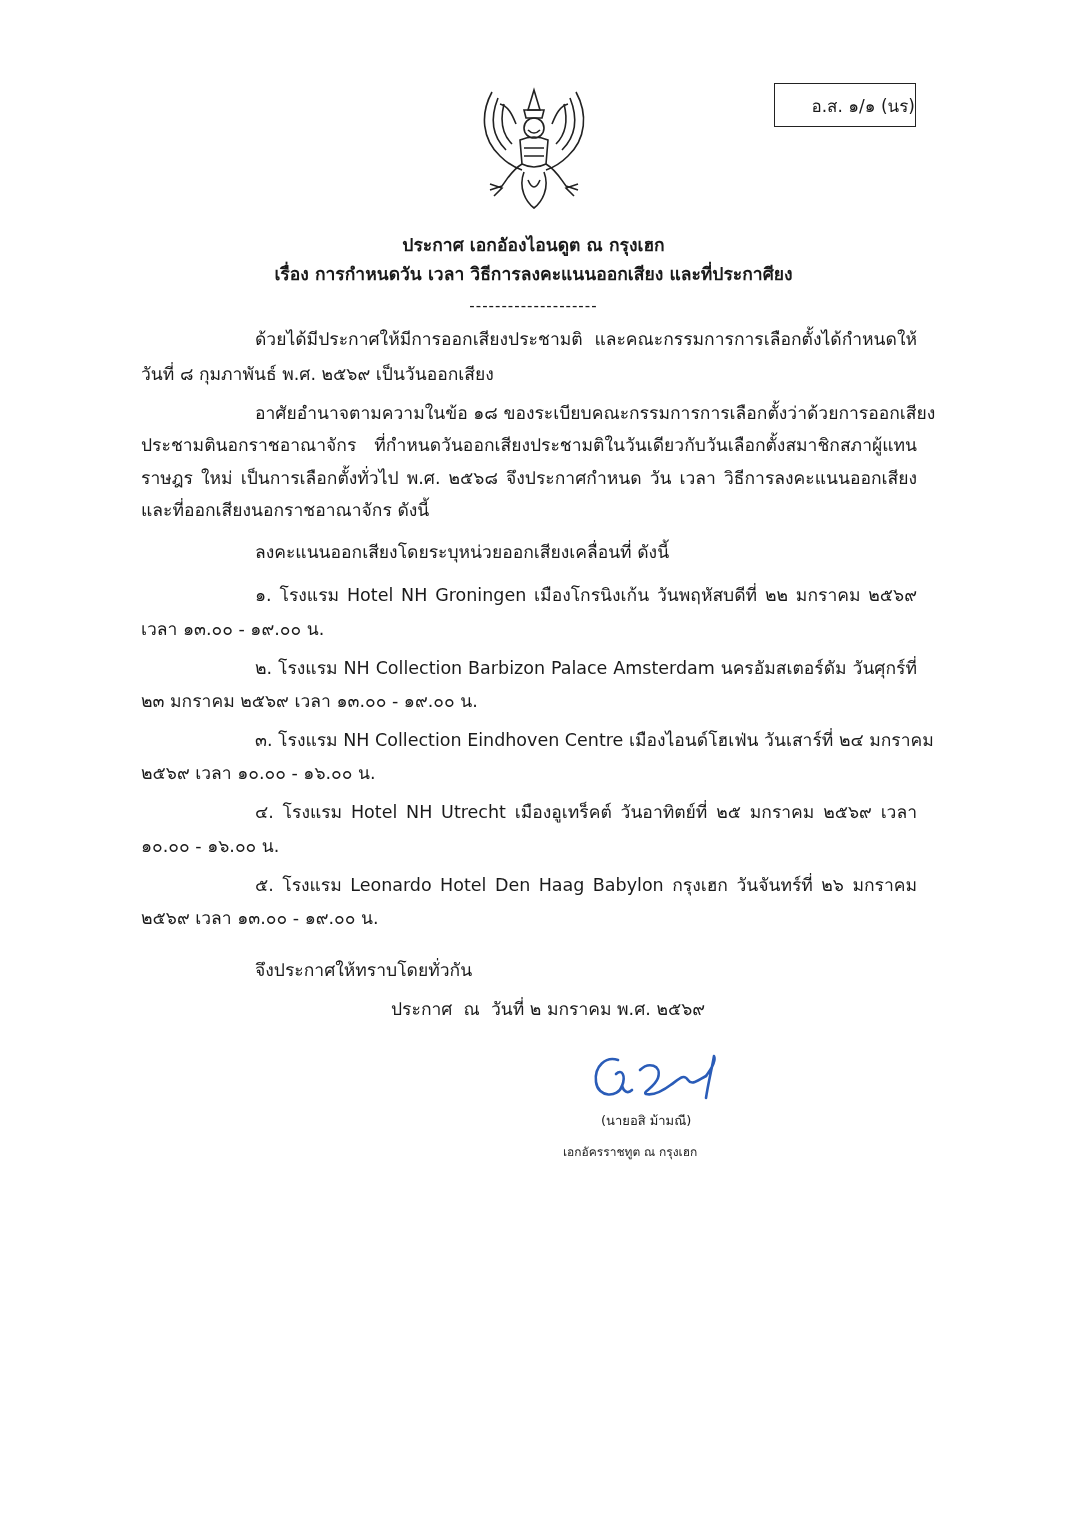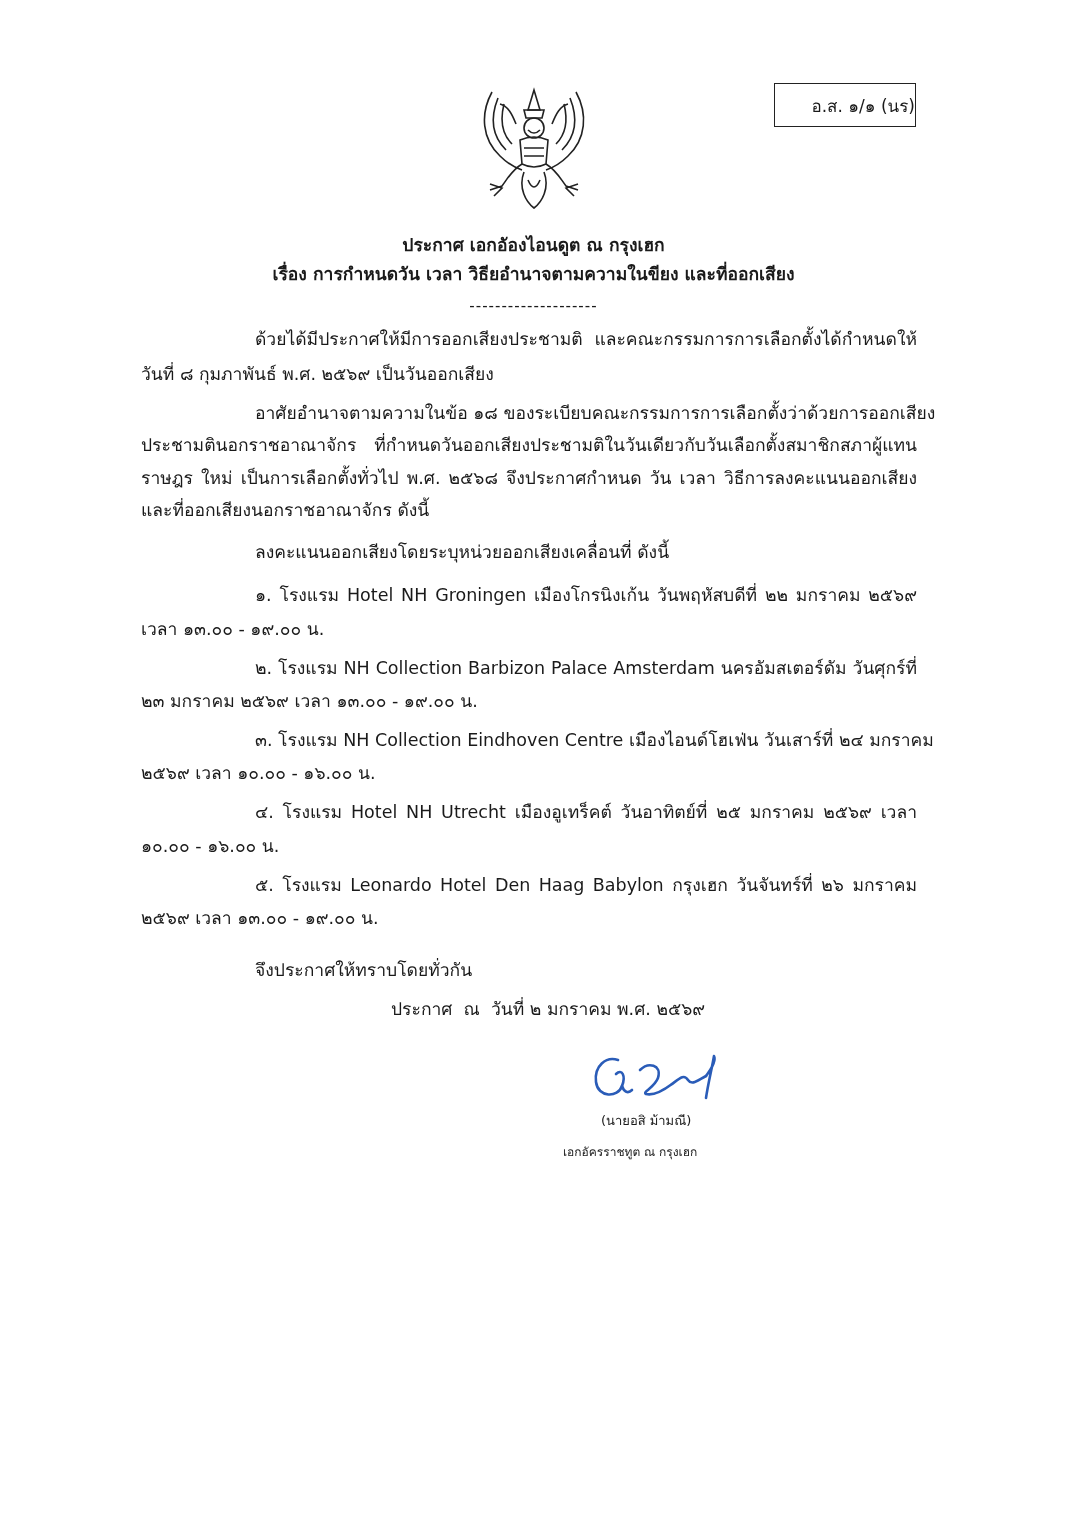--- a/index.html
+++ b/index.html
@@ -65,21 +65,21 @@
     <path d="M74 80 C84 86 88 94 94 102 L106 106"></path>
     <path d="M18 100 L30 104 L22 112"></path>
     <path d="M106 100 L94 104 L102 112"></path>
 
     <path d="M52 88 C46 104 54 118 62 124 C70 118 78 104 72 88"></path>
     <path d="M56 96 Q62 110 68 96"></path>
   </g>
 </svg>
 
 <div class="title t1">ประกาศ เอกอัองไอนดูต ณ กรุงเฮก</div>
-<div class="title t2">เรื่อง การกำหนดวัน เวลา วิธียอำนาจตามความในขียง และที่ออกเสียง</div>
+<div class="title t2">เรื่อง การกำหนดวัน เวลา วิธีการลงคะแนนออกเสียง และที่ประกาศียง</div>
 <div class="title dash">--------------------</div>
 
 <div class="line indent justify-ind" style="top:326px;">ด้วยได้มีประกาศให้มีการออกเสียงประชามติ และคณะกรรมการการเลือกตั้งได้กำหนดให้</div>
 <div class="line flush" style="top:361px;">วันที่ ๘ กุมภาพันธ์ พ.ศ. ๒๕๖๙ เป็นวันออกเสียง</div>
 
 <div class="line indent justify-ind" style="top:400px;">อาศัยอำนาจตามความในข้อ ๑๘ ของระเบียบคณะกรรมการการเลือกตั้งว่าด้วยการออกเสียง</div>
 <div class="line flush justify" style="top:432px;">ประชามตินอกราชอาณาจักร ที่กำหนดวันออกเสียงประชามติในวันเดียวกับวันเลือกตั้งสมาชิกสภาผู้แทน</div>
 <div class="line flush justify" style="top:465px;">ราษฎร ใหม่ เป็นการเลือกตั้งทั่วไป พ.ศ. ๒๕๖๘ จึงประกาศกำหนด วัน เวลา วิธีการลงคะแนนออกเสียง</div>
 <div class="line flush" style="top:497px;">และที่ออกเสียงนอกราชอาณาจักร ดังนี้</div>
 

